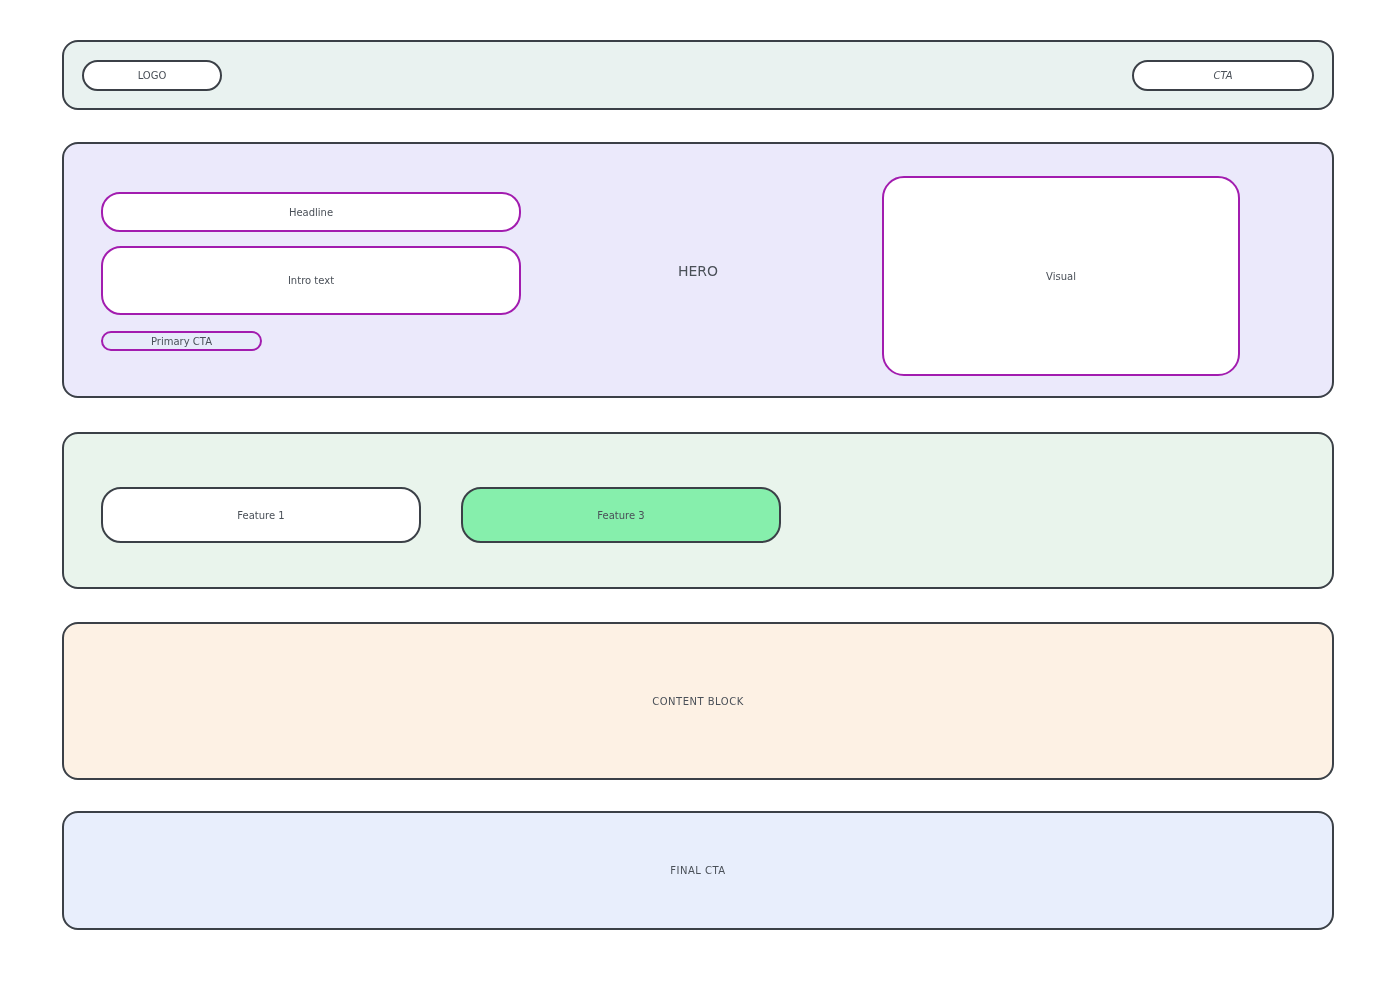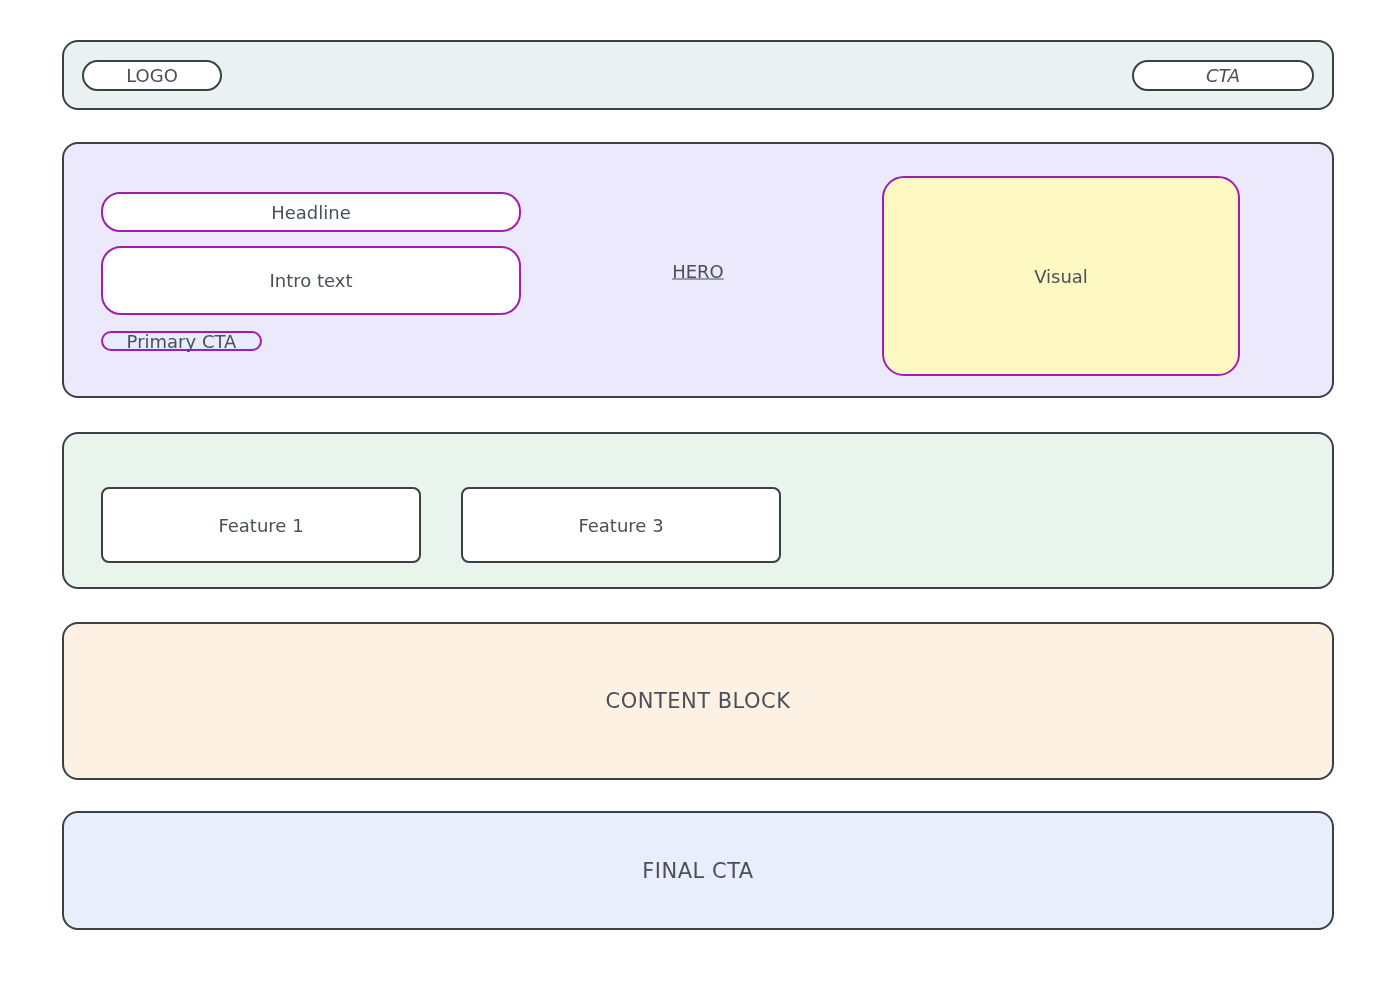--- a/index.html
+++ b/index.html
@@ -18,21 +18,21 @@
   }
   .section {
     position: absolute;
     left: 62px;
     width: 1272px;
     border: 2px solid #3b4047;
     border-radius: 16px;
     box-sizing: border-box;
   }
   .label {
-    font-size: 18px;
+    font-size: 10px;
     color: #4a5058;
     white-space: nowrap;
   }
   
   .topbar {
     top: 40px;
     height: 70px;
     display: flex;
     align-items: center;
     justify-content: space-between;
@@ -76,41 +76,40 @@
   }
   .hero-primary-cta {
     left: 37px; top: 187px;
     width: 161px; height: 20px;
     border-radius: 18px;
   }
   .hero-center-label {
     position: absolute;
     left: 50%; top: 127px;
     transform: translate(-50%, -50%);
-    font-size: 18px;
-    text-decoration: underline;
+    font-size: 14px;
   }
   .hero-visual {
     left: 818px; top: 32px;
     width: 358px; height: 200px;
     border-radius: 22px;
   }
   
   .features {
     top: 432px;
     height: 157px;
   }
   .feature-card {
     position: absolute;
     top: 53px;
     width: 320px;
-    height: 76px;
+    height: 56px;
     background: #ffffff;
     border: 2px solid #3b4047;
-    border-radius: 8px;
+    border-radius: 20px;
     box-sizing: border-box;
     display: flex;
     align-items: center;
     justify-content: center;
   }
   .feature-card:nth-of-type(1) { left: 37px; }
   .feature-card:nth-of-type(2) { left: 397px; }
   .feature-card:nth-of-type(3) { left: 757px; }
   
   .content-block {
@@ -121,21 +120,21 @@
     justify-content: center;
   }
   .final-cta {
     top: 811px;
     height: 119px;
     display: flex;
     align-items: center;
     justify-content: center;
   }
   .big-label {
-    font-size: 21px;
+    font-size: 10px;
     letter-spacing: 0.5px;
   }
 </style>
 </head>
 <body>
 
 <div id="canvas">
 
   <div class="section topbar" style="background-color: rgb(233, 242, 240);">
     <div class="pill pill-logo">
@@ -150,30 +149,30 @@
     <div class="hero-box hero-headline" style="background-color: rgb(255, 255, 255);">
       <span class="label">Headline</span>
     </div>
     <div class="hero-box hero-intro" style="background-color: rgb(255, 255, 255);">
       <span class="label">Intro text</span>
     </div>
     <div class="hero-box hero-primary-cta" style="background-color: rgb(231, 235, 250);">
       <span class="label">Primary CTA</span>
     </div>
     <span class="label hero-center-label">HERO</span>
-    <div class="hero-box hero-visual" style="background-color: #fef9c3; justify-content: center;">
+    <div class="hero-box hero-visual" style="background-color: #ffffff; justify-content: center;">
       <span class="label">Visual</span>
     </div>
   </div>
 
   <div class="section features" style="background-color: rgb(233, 244, 236);">
     <div class="feature-card" style="background-color: rgb(255, 255, 255);">
       <span class="label">Feature 1</span>
     </div>
-    <div class="feature-card" style="background-color: #ffffff;">
+    <div class="feature-card" style="background-color: #86efac;">
       <span class="label">Feature 3</span>
     </div>
   </div>
 
   <div class="section content-block" style="background-color: rgb(253, 241, 228);">
     <span class="label big-label">CONTENT BLOCK</span>
   </div>
 
   <div class="section final-cta" style="background-color: rgb(232, 238, 252);">
     <span class="label big-label">FINAL CTA</span>

